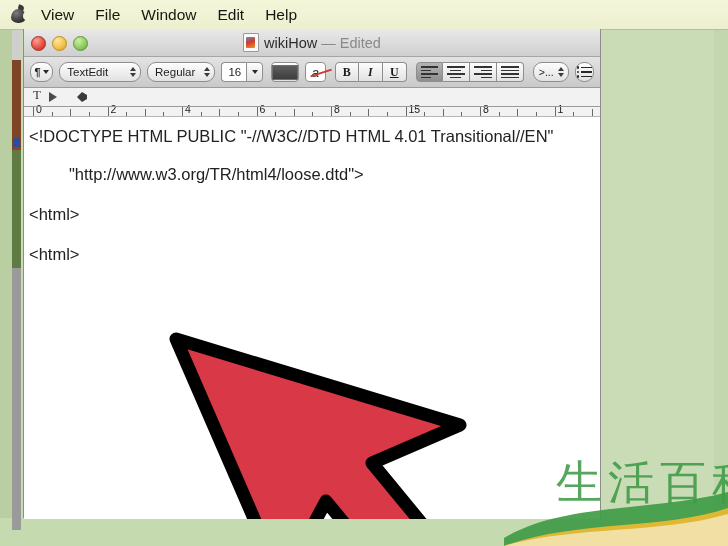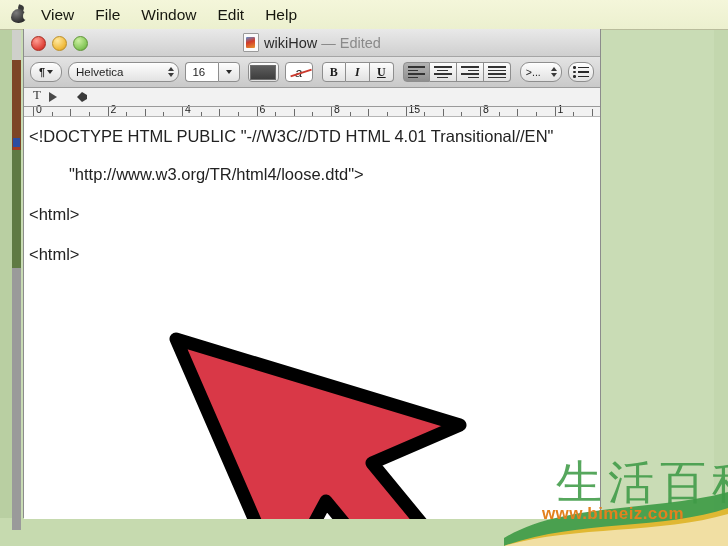--- a/index.html
+++ b/index.html
@@ -173,27 +173,34 @@
     </div>
 
     <div class="toolbar">
 
       <div class="ctl pill para">
         <span class="pilcrow">¶</span>
         <span class="caret"></span>
       </div>
 
       <div class="ctl pill font-name">
-        <span>Helvetica</span>
+        <span>TextEdit</span>
         <span class="stepper">
           <i class="st-up"></i>
             <i class="st-dn"></i>
         </span>
       </div>
 
+      <div class="ctl pill font-style">
+        <span>Regular</span>
+        <span class="stepper">
+          <i class="st-up"></i>
+            <i class="st-dn"></i>
+        </span>
+      </div>
 
       <div class="ctl font-size">
         <span>16</span>
       </div>
       <div class="ctl size-drop">
         <span class="caret"></span>
       </div>
 
       <div class="ctl swatch">
           <i></i>
@@ -325,16 +332,15 @@
     </div>
   </div>
 
   <div class="wm">
     <svg width="224" height="112" viewBox="0 0 224 112">
       <path d="M0 104 C60 68, 150 78, 224 58 L224 112 L0 112 Z" fill="#3f9b47" opacity="0.92"></path>
       <path d="M0 112 C70 86, 160 96, 224 74 L224 112 Z" fill="#e8b931" opacity="0.95"></path>
       <path d="M0 112 C66 92, 156 100, 224 80 L224 112 Z" fill="#ffffff" opacity="0.55"></path>
     </svg>
     <div class="wm-cn">生活百科</div>
-    <div class="wm-url">www.bimeiz.com</div>
   </div>
 
 </div>
 
 </body></html>

